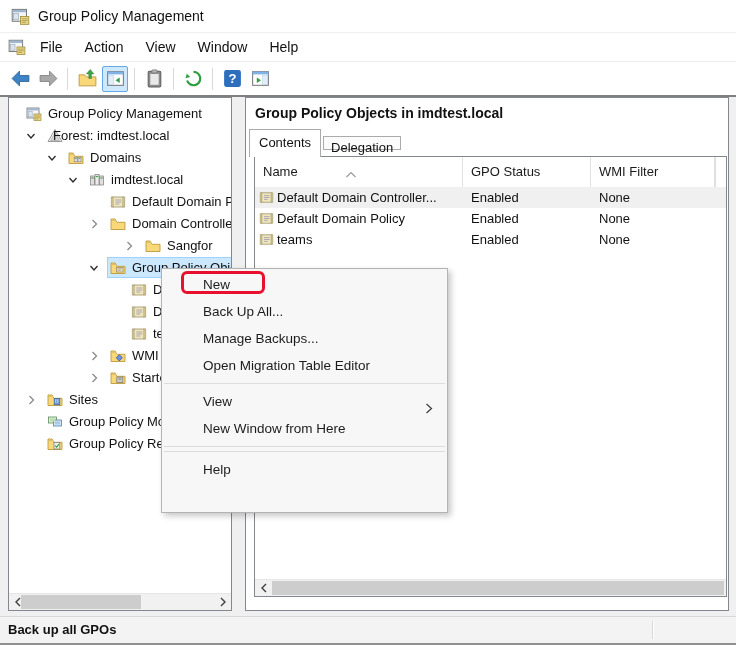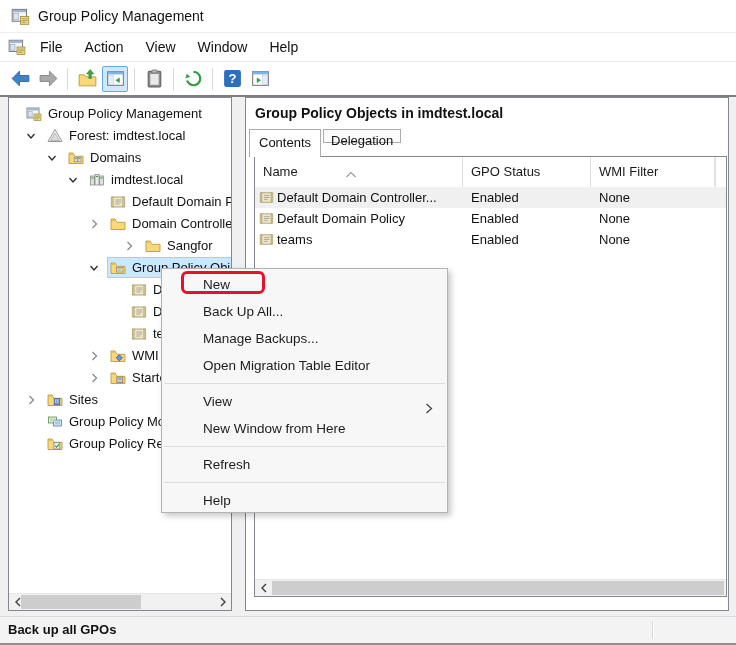--- a/index.html
+++ b/index.html
@@ -49,21 +49,21 @@
   
   .hscroll{position:absolute;left:0;right:0;bottom:0;height:17px;background:#f1f1f1;border-top:1px solid #e6e6e6;box-sizing:border-box;}
   .hs-btn{position:absolute;top:0;width:17px;height:16px;display:flex;align-items:center;justify-content:center;}
   .hs-btn svg{width:8px;height:10px;}
   .hs-left{left:0;}
   .hs-right{right:0;}
   .hs-thumb{position:absolute;top:1px;height:14px;background:#cdcdcd;}
 
   
   .rp-title{position:absolute;left:9px;top:7px;font-size:14px;font-weight:bold;white-space:nowrap;}
-  .tabbar{position:absolute;left:3px;top:31px;height:28px;display:flex;align-items:flex-start;z-index:3;}
+  .tabbar{position:absolute;left:3px;top:31px;height:28px;display:flex;align-items:center;z-index:3;}
   .tab{box-sizing:border-box;border:1px solid #ababab;background:#fbfbfb;padding:0 7px;font-size:13px;white-space:nowrap;cursor:default;}
   .tab.active{height:28px;line-height:26px;background:#fff;border-bottom:none;position:relative;z-index:4;padding:0 9px;}
   .tab.inactive{height:14px;line-height:21px;margin-left:2px;}
 
   .listbox{position:absolute;left:8px;top:58px;width:473px;bottom:13px;border:1px solid #828790;background:#fff;box-sizing:border-box;overflow:hidden;}
   .lb-header{position:absolute;left:0;top:0;right:0;height:30px;border-bottom:1px solid #e0e0e0;background:#fff;}
   .hcell{position:absolute;top:0;height:30px;line-height:30px;padding-left:8px;box-sizing:border-box;
          border-right:1px solid #e0e0e0;font-size:13px;color:#1a1a1a;white-space:nowrap;cursor:default;}
   .sortc{position:absolute;left:90px;top:2px;width:12px;height:7px;}
   .sortc svg{width:12px;height:7px;}
@@ -219,21 +219,21 @@
             <span class="t-label" style="left: 39px;">Group Policy Management</span>
           </div>
           <div class="tree-row" style="top: 27px;">
             <span class="chev" style="left: 16px;"><svg viewBox="0 0 12 12">
                 <path d="M2.5 4l3.5 4 3.5-4" fill="none" stroke="#2b2b2b" stroke-width="1.3"></path>
               </svg></span>
             <span class="t-icon" style="left: 38px;"><svg viewBox="0 0 16 16">
                 <path d="M8 1.5L15 13.5H1z" fill="#f2f2f2" stroke="#8f8f8f" stroke-width="0.9"></path>
                 <path d="M8 5.2l4.4 7.3H3.6z" fill="#dcdcdc" stroke="#9a9a9a" stroke-width="0.6"></path>
               </svg></span>
-            <span class="t-label" style="left: 60px;">Forest: imdtest.local</span>
+            <span class="t-label" style="left: 44px;">Forest: imdtest.local</span>
           </div>
           <div class="tree-row" style="top: 49px; padding-left: 45px;">
             <span class="chev" style="left: 37px;"><svg viewBox="0 0 12 12">
                 <path d="M2.5 4l3.5 4 3.5-4" fill="none" stroke="#2b2b2b" stroke-width="1.3"></path>
               </svg></span>
             <span class="t-icon" style="left: 59px;"><svg viewBox="0 0 16 16">
                 <path d="M1 4.4h4.6l1.5 1.9H15v7.2H1z" fill="#F8D878" stroke="#BD9B3F" stroke-width="0.9"></path>
                 <path d="M1 4.4V3h4l1.1 1.4" fill="#F8D878" stroke="#BD9B3F" stroke-width="0.9"></path>
                 <rect x="6.2" y="7.2" width="3" height="4.6" fill="#e8e8e8" stroke="#7b7b7b" stroke-width="0.6"></rect>
                 <rect x="10" y="7.2" width="3" height="4.6" fill="#e8e8e8" stroke="#7b7b7b" stroke-width="0.6"></rect>
@@ -476,20 +476,19 @@
       <div class="cm-item">New</div>
       <div class="cm-item">Back Up All...</div>
       <div class="cm-item">Manage Backups...</div>
       <div class="cm-item">Open Migration Table Editor</div>
       <div class="cm-sep"></div>
       <div class="cm-item">View<span class="cm-chev"><svg viewBox="0 0 8 11">
             <path d="M1.5 1l5 4.5-5 4.5" fill="none" stroke="#3c3c3c" stroke-width="1.2"></path>
           </svg></span></div>
       <div class="cm-item">New Window from Here</div>
       <div class="cm-sep"></div>
-      <div class="cm-item">Refresh</div>
       <div class="cm-sep"></div>
       <div class="cm-item">Help</div>
     </div>
 
   <div class="annotation"></div>
 
 </div>
 
 </body></html>

